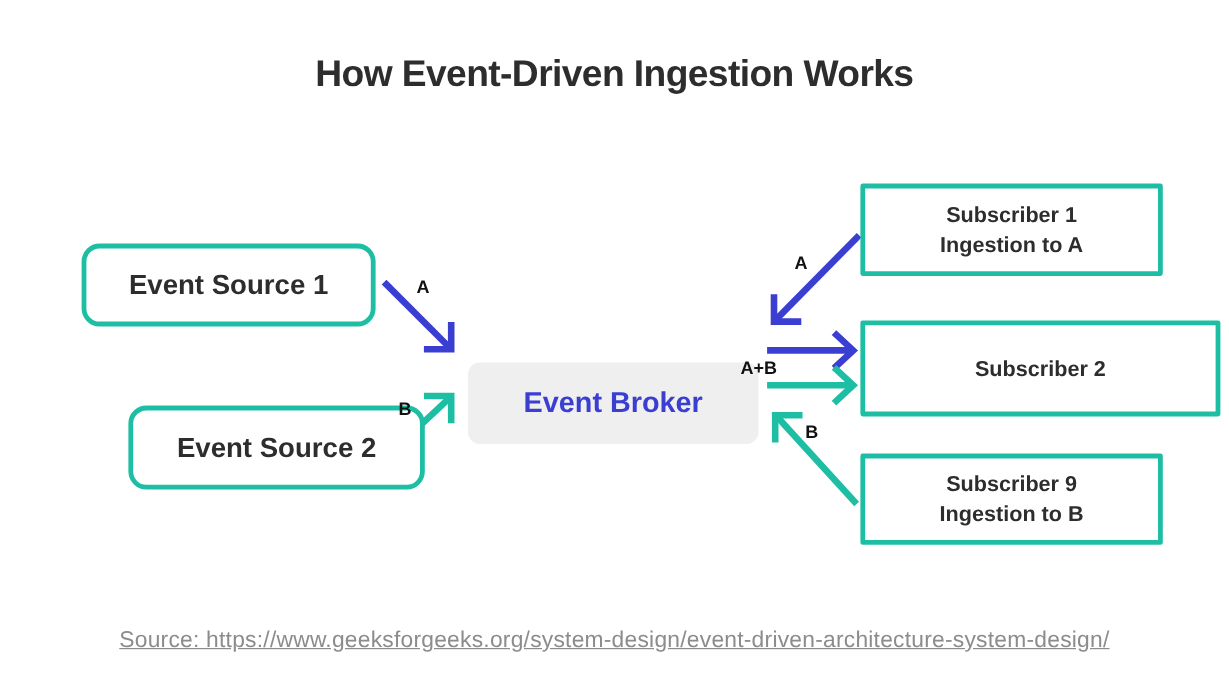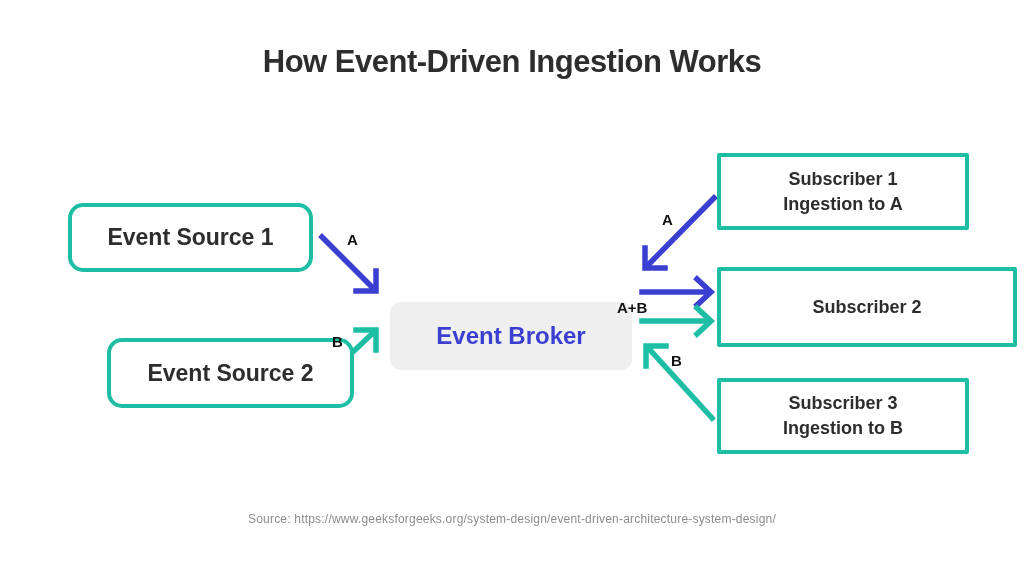--- a/index.html
+++ b/index.html
@@ -80,26 +80,27 @@
   }
   .label-a-in  { left: 347px; top: 231px; }
   .label-b-in  { left: 332px; top: 333px; }
   .label-a-out { left: 662px; top: 211px; }
   .label-ab    { left: 617px; top: 299px; }
   .label-b-out { left: 671px; top: 352px; }
 
   .footer-source {
     position: absolute;
     left: 0;
-    bottom: 35px;
+    bottom: 16px;
     width: 100%;
     text-align: center;
-    font-size: 12px;
+    font-size: 19px;
     color: var(--muted);
     letter-spacing: 0.2px;
+    text-decoration: underline;
   }
 </style>
 </head>
 <body>
 
 <div class="canvas">
 
   <div class="title">How Event-Driven Ingestion Works</div>
 
   <svg class="edges" viewBox="0 0 1024 561" xmlns="http://www.w3.org/2000/svg">
@@ -150,21 +151,21 @@
   <div class="node subscriber node-sub1">
     <span>Subscriber 1</span>
     <span>Ingestion to A</span>
   </div>
 
   <div class="node subscriber node-sub2">
     <span>Subscriber 2</span>
   </div>
 
   <div class="node subscriber node-sub3">
-    <span>Subscriber 3</span>
+    <span>Subscriber 9</span>
     <span>Ingestion to B</span>
   </div>
 
   <div class="edge-label label-a-in">A</div>
   <div class="edge-label label-b-in">B</div>
   <div class="edge-label label-a-out">A</div>
   <div class="edge-label label-ab">A+B</div>
   <div class="edge-label label-b-out">B</div>
 
   <div class="footer-source">Source: https://www.geeksforgeeks.org/system-design/event-driven-architecture-system-design/</div>

